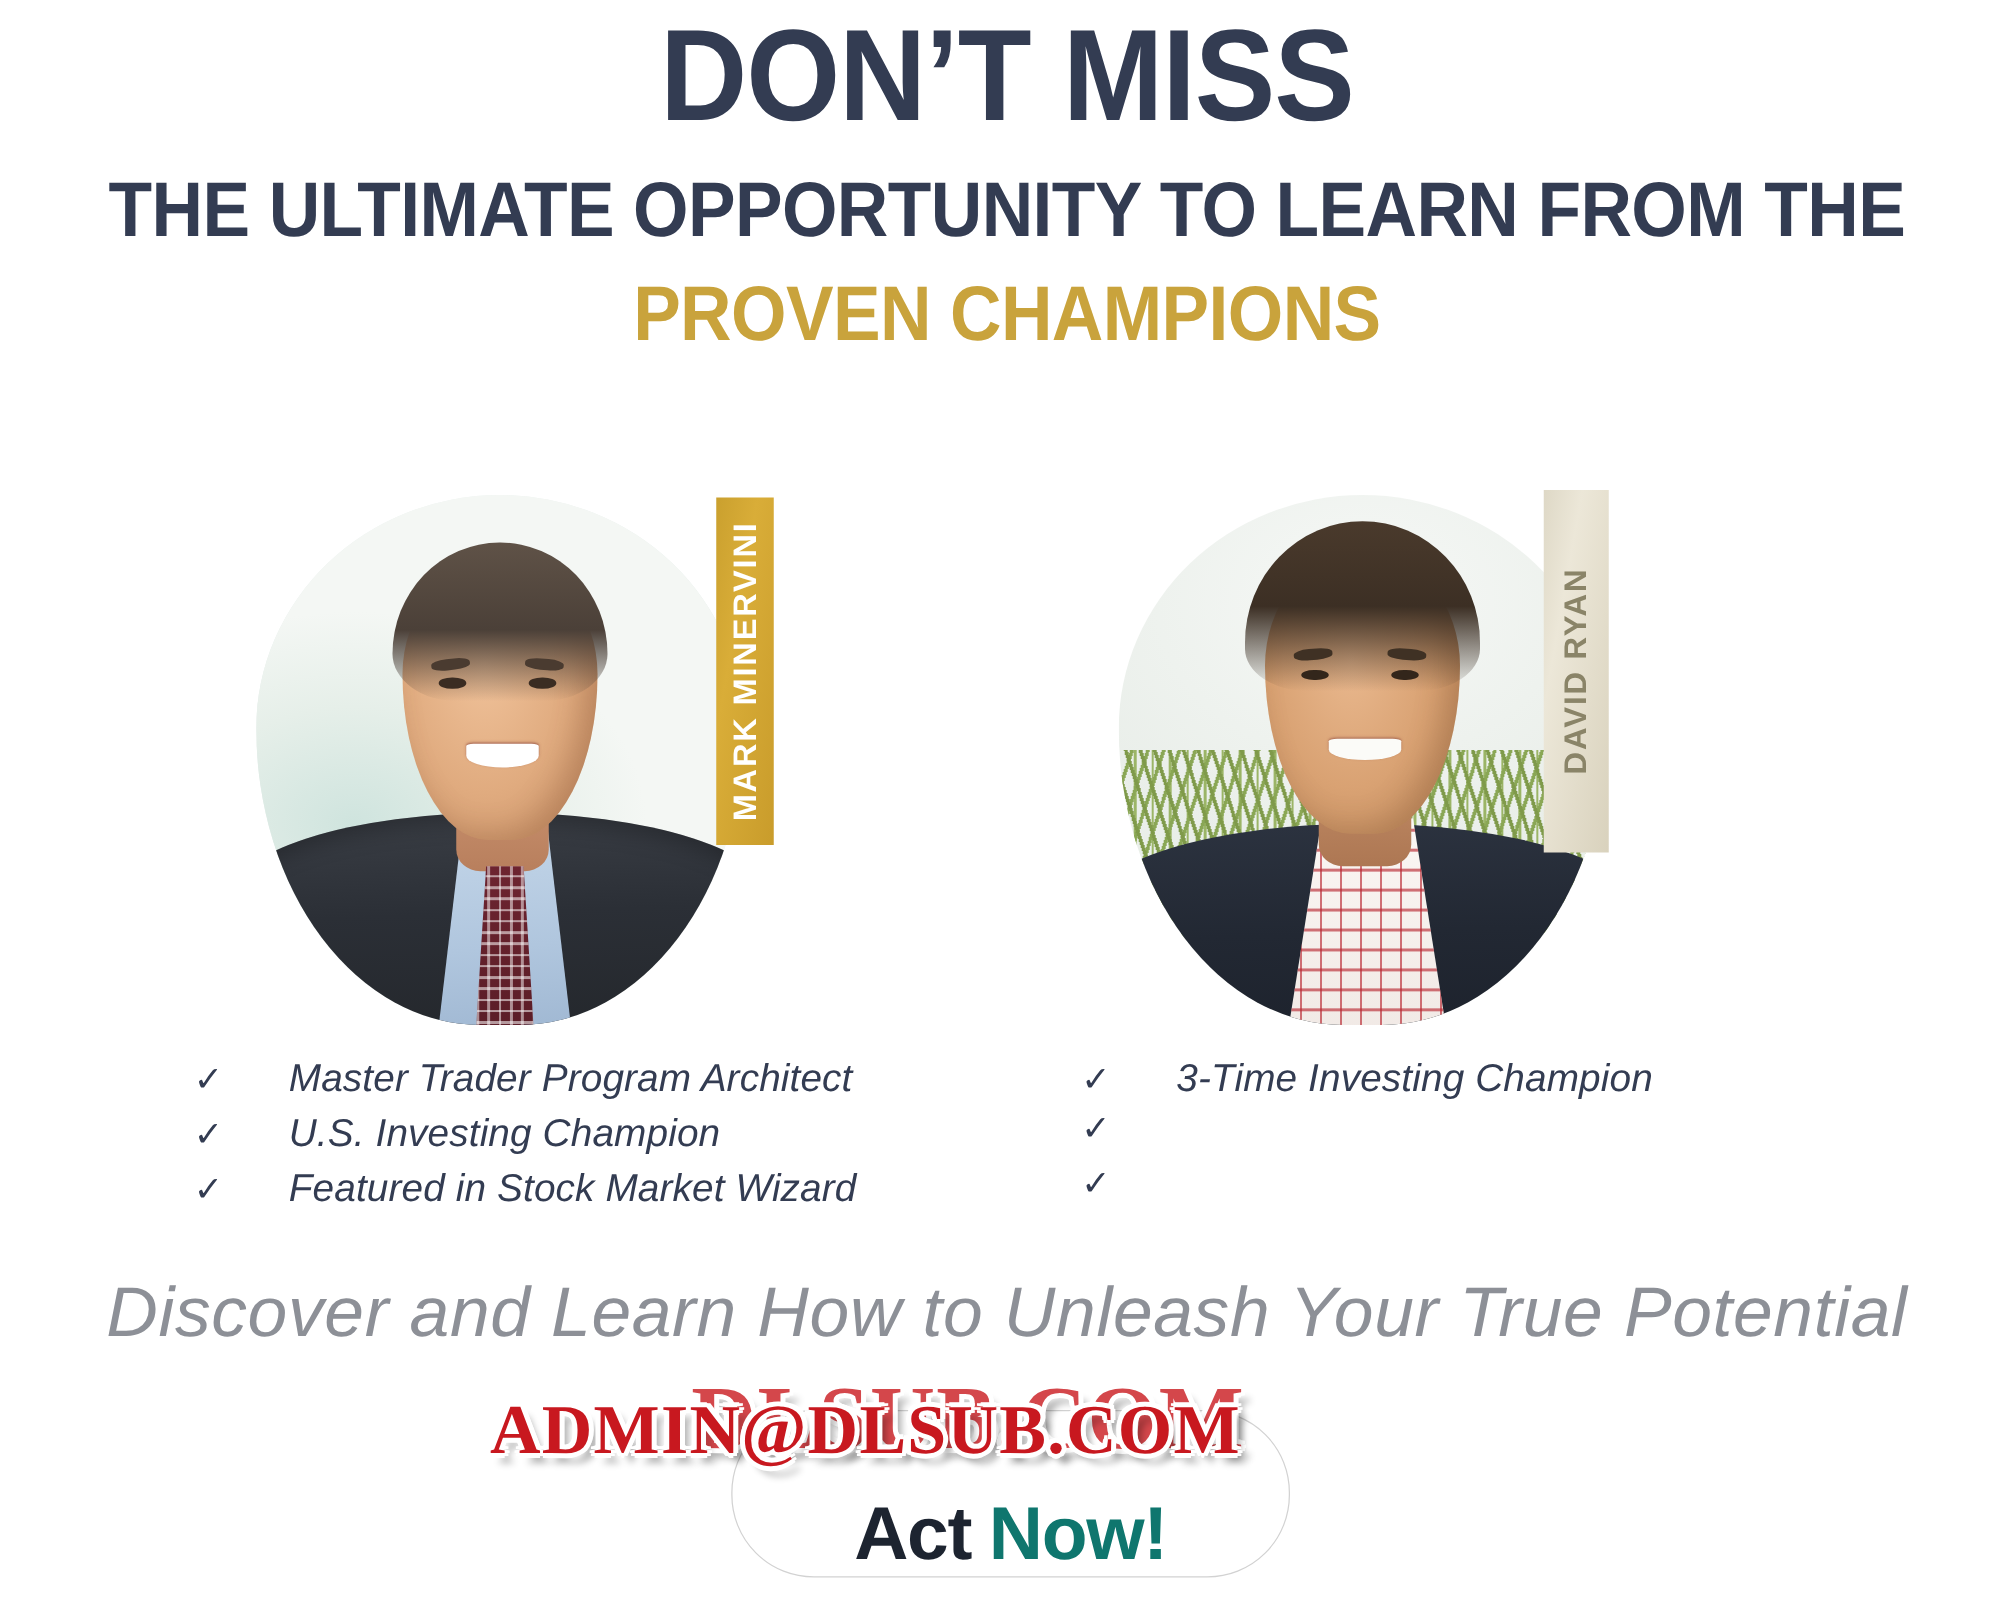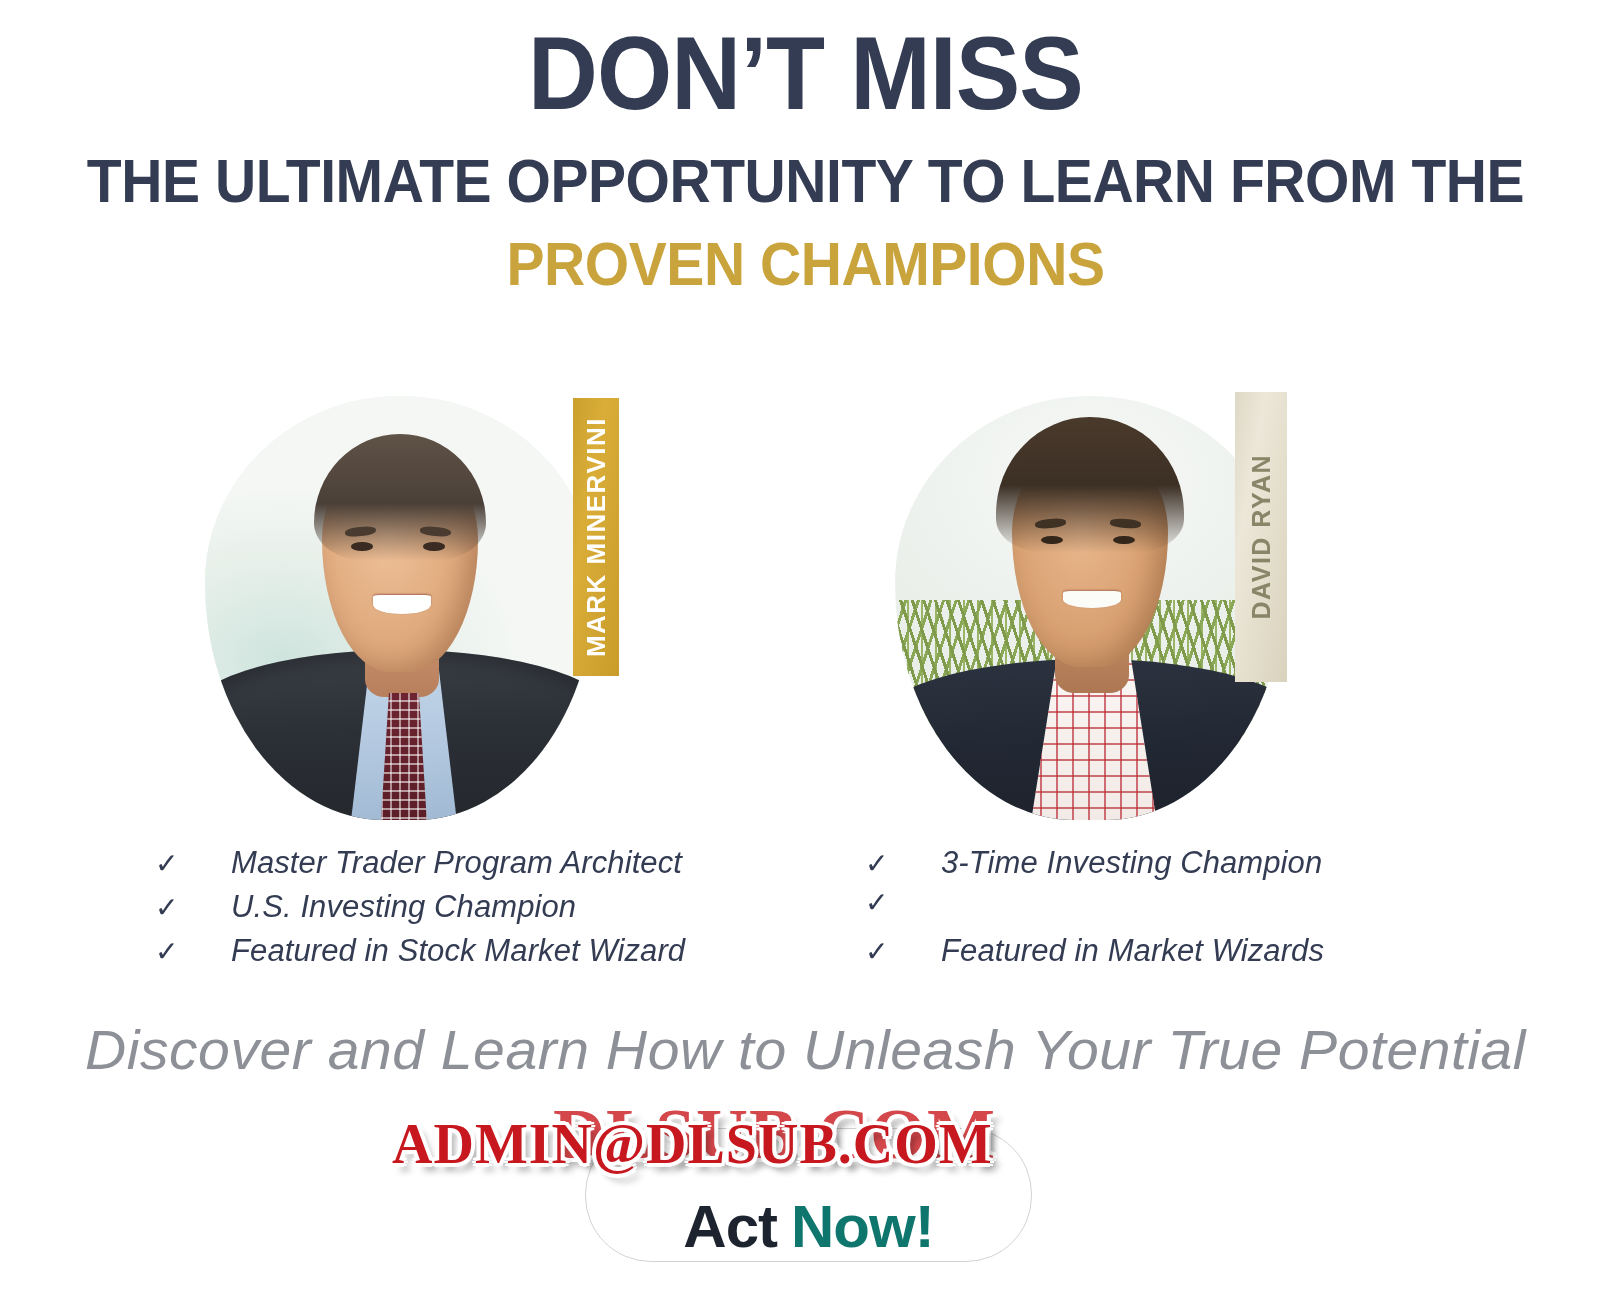--- a/index.html
+++ b/index.html
@@ -12,21 +12,21 @@
     height: 1291px;
     position: relative;
     overflow: hidden;
     font-family: "Liberation Sans", sans-serif;
     -webkit-font-smoothing: antialiased;
   }
 
   
   .headline-block {
     position: absolute;
-    top: 12px;
+    top: 0;
     left: 0;
     width: 1611px;
     text-align: center;
     padding-top: 8px;
   }
   .hl-line1 {
     font-family: "Liberation Sans Narrow", "Liberation Sans", sans-serif;
     font-weight: 700;
     font-size: 104px;
     line-height: 1.02;
@@ -444,21 +444,20 @@
 <div class="bullets right">
   <div class="bullet-row">
     <span class="bullet-check">✓</span>
     <span class="bullet-text">3-Time Investing Champion</span>
   </div>
   <div class="bullet-row">
     <span class="bullet-check">✓</span>
   </div>
   <div class="bullet-row">
     <span class="bullet-check">✓</span>
-    <span class="bullet-text">Featured in Market Wizards</span>
   </div>
 </div>
 
 <div class="tagline">Discover and Learn How to Unleash Your True Potential</div>
 
 <div class="cta-button">
   <span class="cta-act">Act</span>
   <span class="cta-now">Now!</span>
 </div>
 

